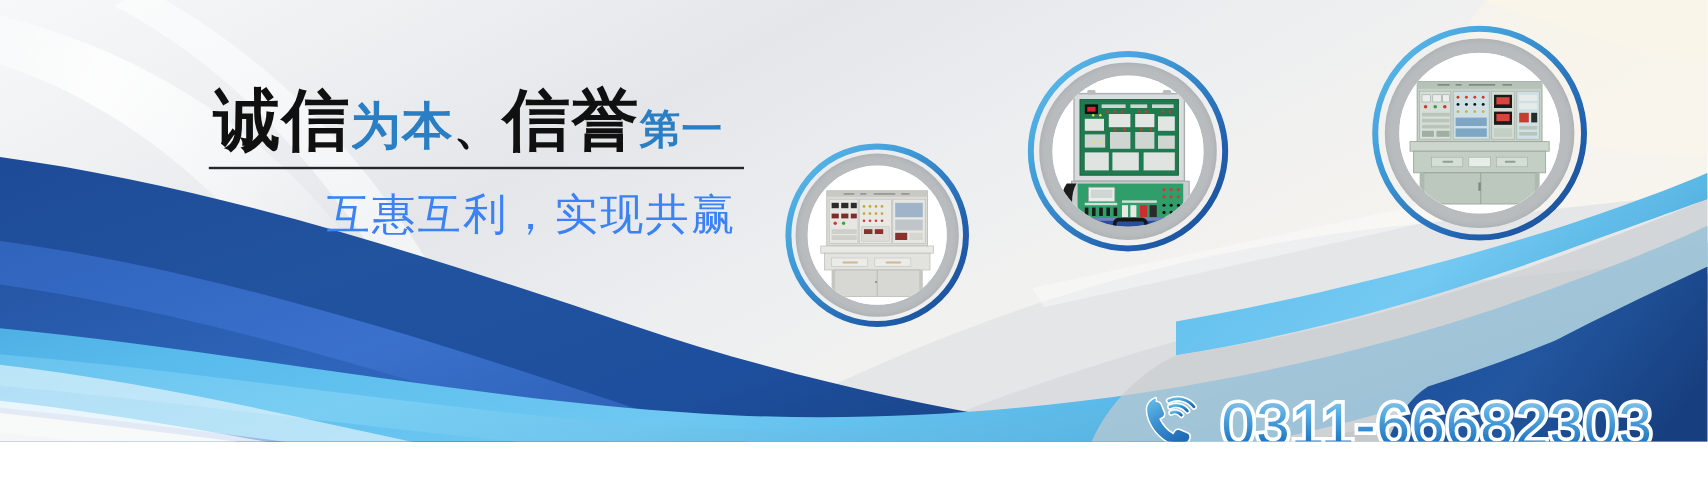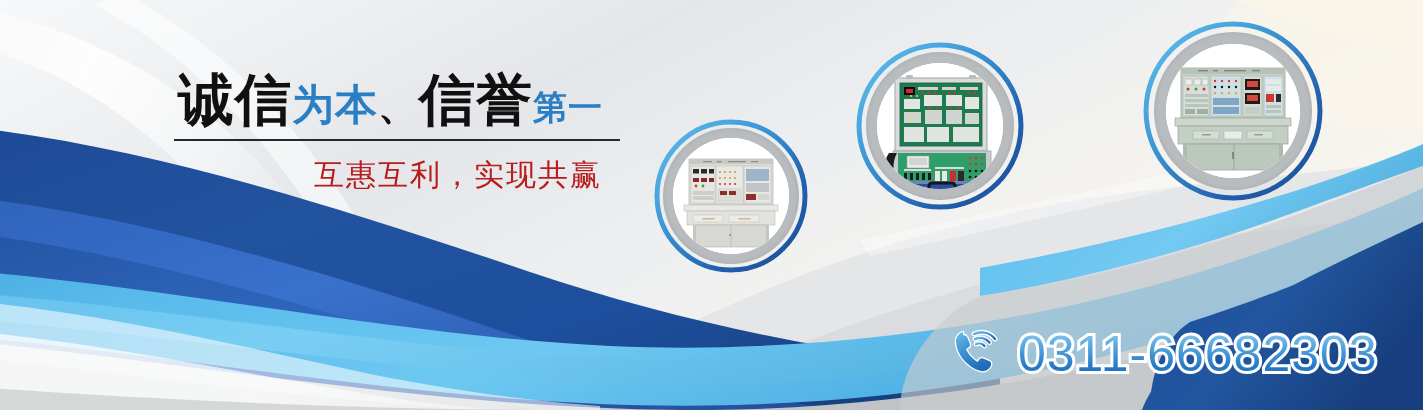--- a/index.html
+++ b/index.html
@@ -8,21 +8,21 @@
     padding: 0;
     background: #ffffff;
   }
   body {
     font-family: "Liberation Sans", "DejaVu Sans", sans-serif;
   }
 
   #banner {
     position: relative;
     width: 1423px;
-    height: 410px;
+    height: 368px;
     overflow: hidden;
     background: linear-gradient(118deg, #f4f5f6 0%, #eceef0 22%, #e3e5e8 42%, #eceee f0 60%, #f6f3ee 78%, #faf6ef 100%);
   }
 
   
   .bg-svg {
     position: absolute;
     left: 0; top: 0;
     width: 1423px;
     height: 410px;
@@ -69,24 +69,24 @@
     font-weight: bold;
     vertical-align: baseline;
   }
   .divider {
     margin: 11px 0 0 4px;
     width: 446px;
     height: 2px;
     background: #24282c;
   }
   .subline {
-    margin: 14px 16px 0 0;
+    margin: 14px 4px 0 0;
     text-align: right;
-    font-size: 30px;
-    color: #b91c1c;
+    font-size: 36px;
+    color: #3b82f6;
     letter-spacing: 2px;
     white-space: nowrap;
     padding-right: 4px;
   }
 
   
   .circle {
     position: absolute;
     border-radius: 50%;
     z-index: 5;

